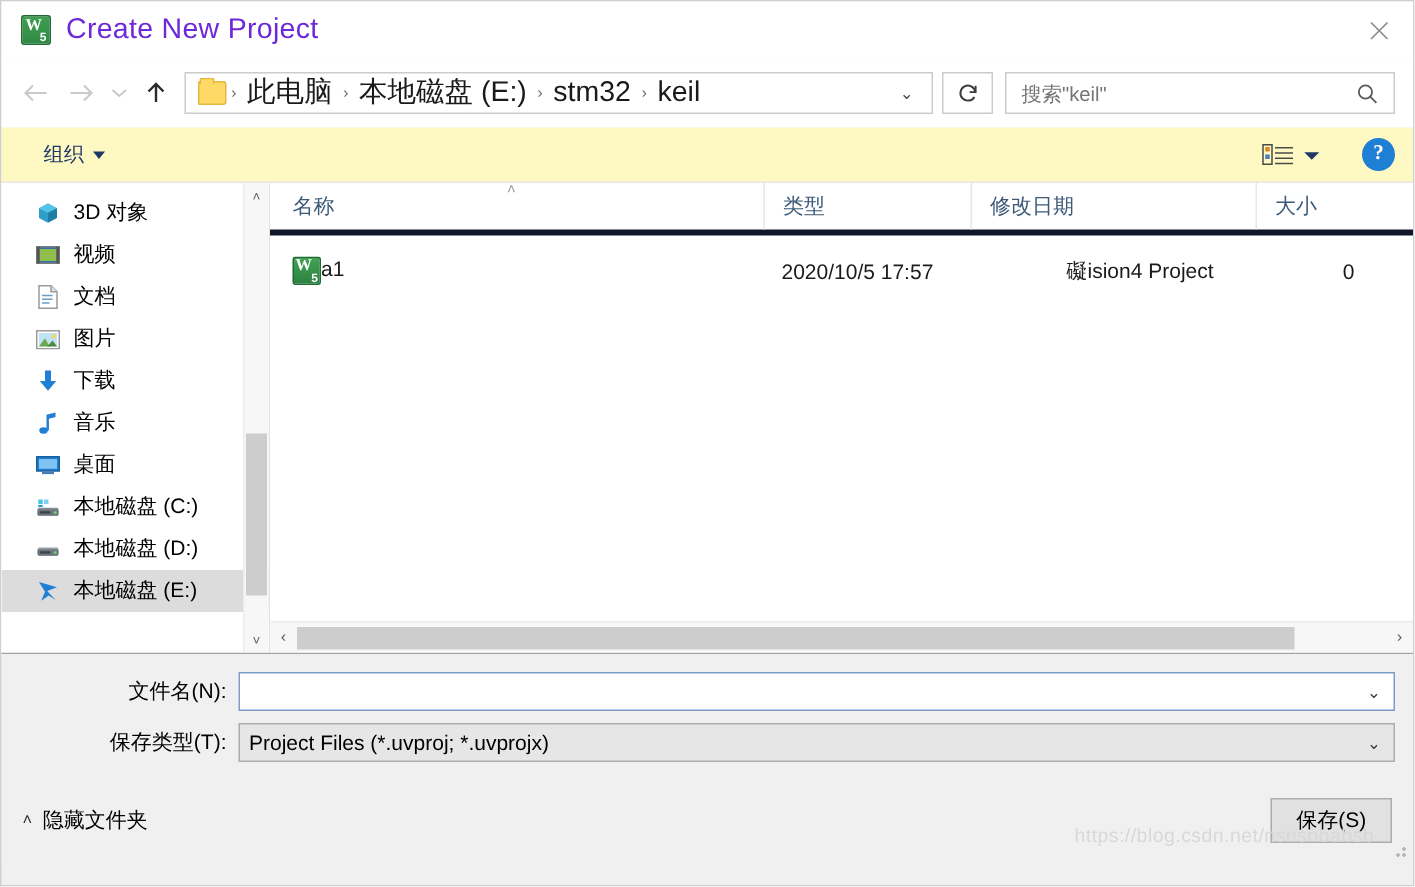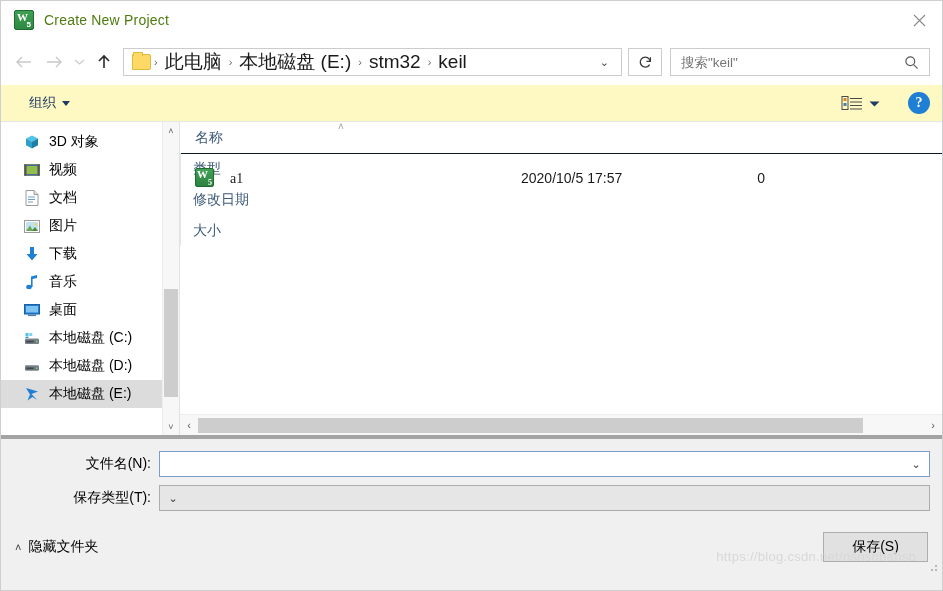--- a/index.html
+++ b/index.html
@@ -26,21 +26,21 @@
     position:relative;flex:none;
   }
   .title-icon:before{
     content:"W";position:absolute;left:2px;top:0px;color:#fff;
     font-size:11px;font-weight:bold;font-family:"Liberation Serif",serif;
   }
   .title-icon:after{
     content:"5";position:absolute;right:2px;bottom:0px;color:#fff;
     font-size:8px;font-weight:bold;
   }
-  .title-text{font-size:14px;color:#4d7c0f;letter-spacing:.2px;}
+  .title-text{font-size:19px;color:#6d28d9;letter-spacing:.2px;}
   .close-btn{
     position:absolute;right:0;top:0;width:46px;height:38px;
     display:flex;align-items:center;justify-content:center;
   }
   .close-btn svg{display:block;}
 
   
   .navbar{
     height:46px;display:flex;align-items:center;background:#ffffff;
     padding:0 12px 0 8px;box-sizing:border-box;
@@ -131,42 +131,41 @@
   }
   .sb-arrow{height:17px;display:flex;align-items:center;justify-content:center;color:#606060;font-size:9px;}
   .sb-arrow.bot{position:absolute;bottom:0;left:0;right:0;}
   .sb-thumb{position:absolute;left:1px;right:1px;top:167px;height:108px;background:#cdcdcd;}
 
   .vsplit{width:1px;background:#e2e2e2;flex:none;}
 
   
   .filelist{flex:1;position:relative;background:#fff;overflow:hidden;min-width:0;}
   .col-head{
-    height:31px;display:flex;align-items:flex-start;border-bottom:1px solid #0f172a;
+    height:31px;display:flex;align-items:flex-end;border-bottom:4px solid #0f172a;
     position:relative;
-    flex-direction:column;
   }
   .col{
     font-size:14px;color:#3c5a78;height:31px;line-height:31px;box-sizing:border-box;
     padding-left:12px;position:relative;white-space:nowrap;flex:none;
   }
   .col + .col{border-left:1px solid #e6e6e6;}
   .col.name{width:329px;padding-left:15px;}
   .col.date{width:190px;}
   .col.type{width:138px;}
   .col.size{width:80px;}
   .sort-caret{
     position:absolute;left:158px;top:0px;color:#9a9a9a;font-size:10px;line-height:10px;
   }
   .row{
     height:31px;display:flex;align-items:center;font-size:14px;color:#1a1a1a;
     margin-top:8px;
   }
   .cell{box-sizing:border-box;flex:none;white-space:nowrap;overflow:hidden;}
-  .cell.name{width:329px;padding-left:15px;display:flex;align-items:flex-end;gap:16px;font-family:Liberation Serif, serif;}
+  .cell.name{width:329px;padding-left:15px;display:flex;align-items:flex-start;gap:0;}
   .cell.date{width:190px;padding-left:12px;}
   .cell.type{width:138px;padding-left:12px;}
   .cell.size{width:80px;padding-right:14px;text-align:right;}
   .uv-ico{
     width:17px;height:17px;background:linear-gradient(#41a255,#2d8240);
     border:1px solid #1f6b33;border-radius:2px;position:relative;flex:none;
   }
   .uv-ico:before{
     content:"W";position:absolute;left:1px;top:-1px;color:#fff;font-size:11px;
     font-weight:bold;font-family:"Liberation Serif",serif;
@@ -178,21 +177,21 @@
     position:absolute;left:0;right:0;bottom:0;height:21px;background:#f7f7f7;
     display:flex;align-items:center;border-top:1px solid #ededed;box-sizing:border-box;
   }
   .sbh-arrow{width:18px;text-align:center;color:#5a5a5a;font-size:11px;flex:none;}
   .sbh-track{flex:1;height:15px;position:relative;}
   .sbh-thumb{position:absolute;left:0;top:0;width:665px;height:15px;background:#cdcdcd;}
 
   
   .form{
     background:#f0f0f0;padding:12px 12px 0 0;box-sizing:border-box;height:82px;
-    border-top:4px solid #a3a3a3;
+    border-top:1px solid #a3a3a3;
   }
   .frow{display:flex;align-items:center;height:26px;margin-bottom:8px;}
   .flabel{
     width:158px;text-align:right;padding-right:8px;font-size:14px;color:#000;
     box-sizing:border-box;flex:none;
   }
   .finput{
     flex:1;height:26px;border:1px solid #7a9cc6;background:#fff;display:flex;
     align-items:center;box-sizing:border-box;margin-right:0;
   }
@@ -211,21 +210,21 @@
   .footer{
     position:relative;height:59px;background:#f0f0f0;display:flex;align-items:center;
     padding:0 14px 0 14px;box-sizing:border-box;
   }
   .hide-folders{
     display:flex;align-items:center;gap:7px;font-size:14px;color:#000;
   }
   .hide-folders .cv{color:#333;font-size:11px;}
   .btns{margin-left:auto;display:flex;gap:16px;}
   .btn{
-    width:105px;height:30px;border:1px solid #adadad;background:#e1e1e1;
+    width:81px;height:30px;border:1px solid #adadad;background:#e1e1e1;
     display:flex;align-items:center;justify-content:center;font-size:14px;color:#000;
     box-sizing:border-box;
   }
   .watermark{
     position:absolute;right:26px;bottom:12px;font-size:13px;color:#d8d8d8;
     letter-spacing:.3px;white-space:nowrap;pointer-events:none;
   }
   .grip{
     position:absolute;right:4px;bottom:4px;width:10px;height:10px;
     background-image:
@@ -468,20 +467,21 @@
         <div class="col date">修改日期</div>
         <div class="col size">大小</div>
       </div>
 
       <div class="row">
         <div class="cell name">
           <span class="uv-ico"></span>
           <span>a1</span>
         </div>
         <div class="cell date">2020/10/5 17:57</div>
+        <div class="cell type">礙ision4 Project</div>
         <div class="cell size">0</div>
       </div>
 
       <div class="sb-horiz">
         <div class="sbh-arrow">‹</div>
         <div class="sbh-track">
           <div class="sbh-thumb"></div>
         </div>
         <div class="sbh-arrow">›</div>
       </div>
@@ -492,20 +492,21 @@
     <div class="frow">
       <div class="flabel">文件名(N):</div>
       <div class="finput">
         <input type="text" placeholder="" style="">
         <span class="chev">⌄</span>
       </div>
     </div>
     <div class="frow">
       <div class="flabel">保存类型(T):</div>
       <div class="fcombo">
+        <span class="val">Project Files (*.uvproj; *.uvprojx)</span>
         <span class="chev">⌄</span>
       </div>
     </div>
   </div>
 
   <div class="footer">
     <div class="hide-folders">
       <span class="cv">˄</span>
       <span>隐藏文件夹</span>
     </div>

